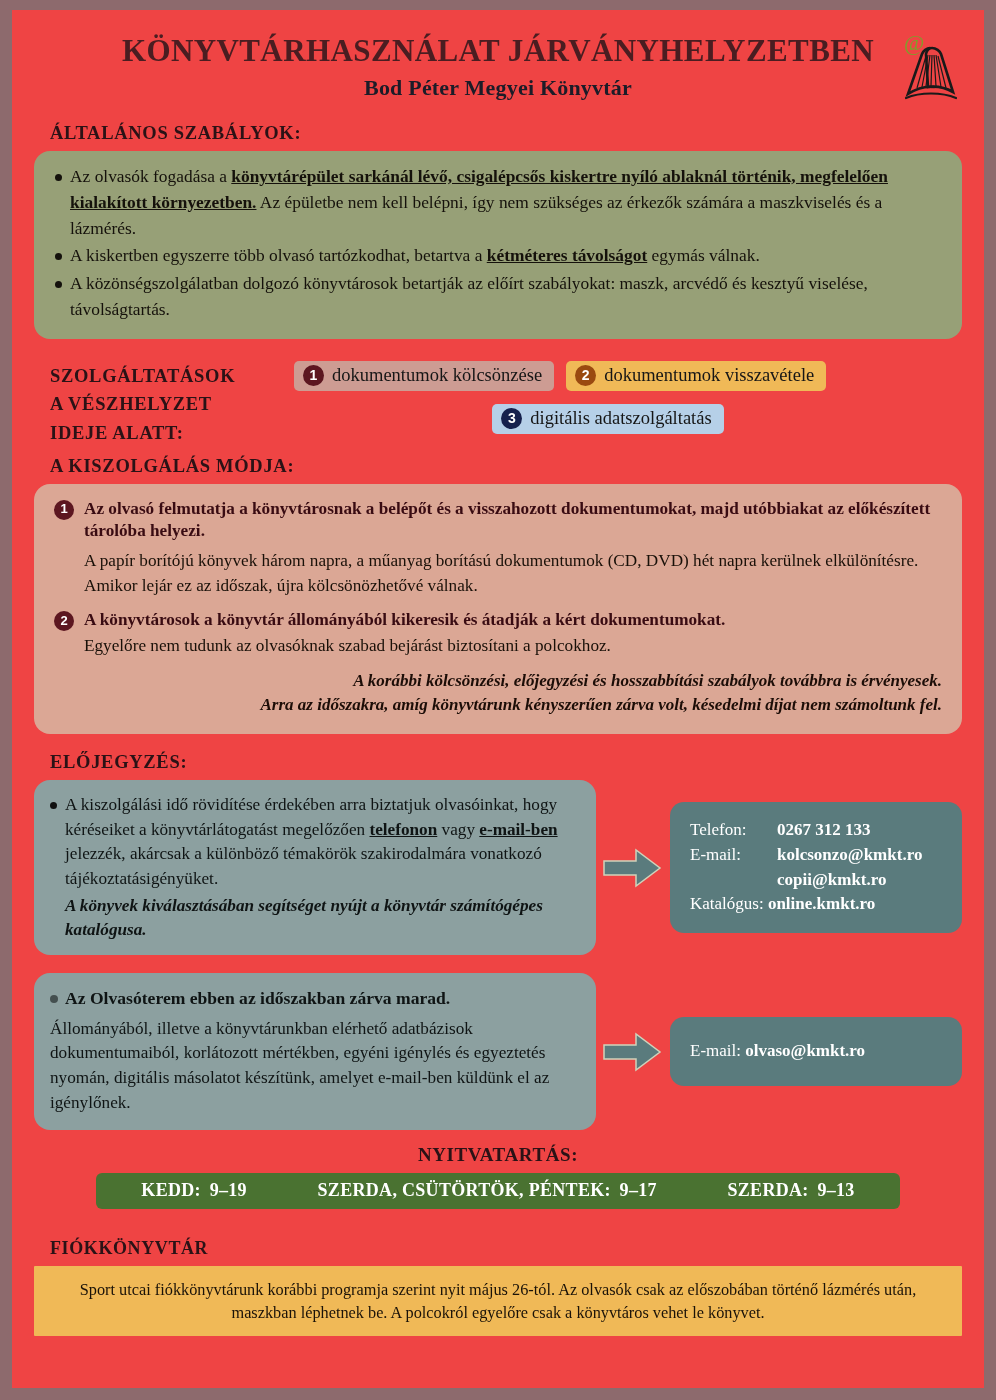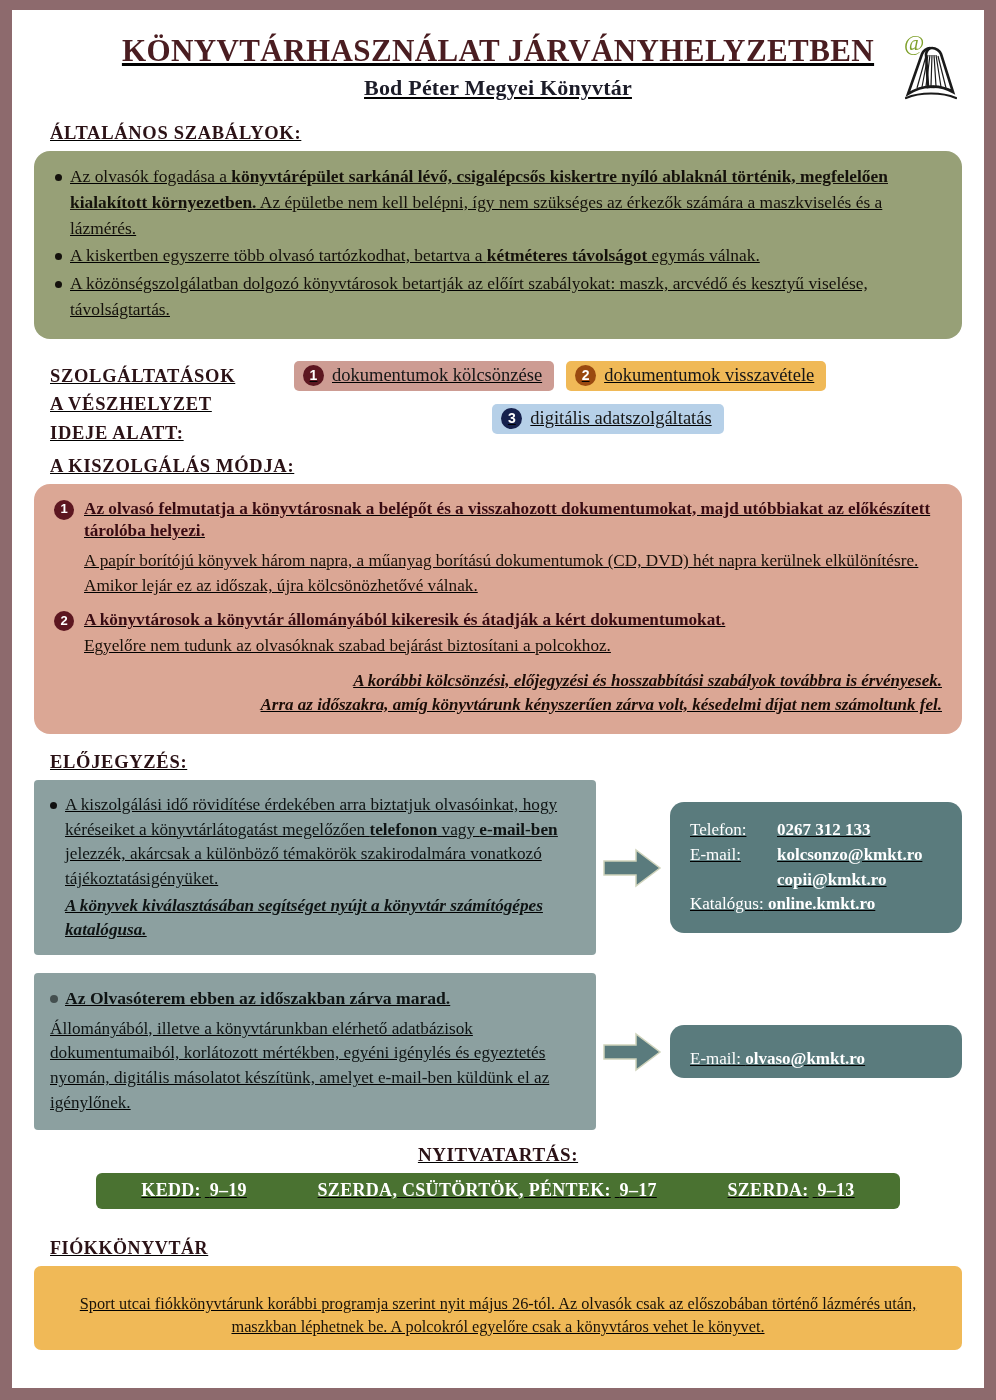--- a/index.html
+++ b/index.html
@@ -21,23 +21,22 @@
     width: 996px;
     height: 1400px;
     background: #8d6a6d;
     padding: 10px 12px 12px 12px;
   }
 
   .sheet {
     position: relative;
     width: 100%;
     height: 100%;
-    background: #ffffff;
+    background: #ef4444;
     padding: 18px 22px 14px 22px;
-    text-decoration: underline;
   }
 
   
   .header {
     position: relative;
     text-align: center;
     padding-top: 6px;
   }
   .title {
     font-size: 31px;
@@ -191,21 +190,21 @@
     display: flex;
     align-items: center;
     gap: 0;
   }
   .teal-block {
     background: #8ca0a0;
     color: #0f1414;
     padding: 13px 18px 14px 16px;
     font-size: 17.2px;
     line-height: 1.44;
-    border-radius: 4px;
+    border-radius: 16px;
   }
   .teal-block li {
     list-style: none;
     position: relative;
     padding-left: 15px;
   }
   .teal-block li::before {
     content: "";
     position: absolute;
     left: 0; top: 9px;
@@ -287,26 +286,26 @@
   
   .branch-head {
     font-size: 18px;
     font-weight: bold;
     color: #2b1216;
     letter-spacing: 0.6px;
     margin: 29px 0 7px 16px;
   }
   .branch-box {
     background: #f0b957;
-    border-radius: 7px;
+    border-radius: 1px;
     color: #1a1208;
     font-size: 16.3px;
     line-height: 1.45;
     text-align: center;
-    padding: 26px 18px 11px 18px;
+    padding: 12px 18px 11px 18px;
   }
 </style>
 </head>
 <body>
 
 <div class="poster">
   <div class="sheet">
 
     <div class="header">
       <div class="title">KÖNYVTÁRHASZNÁLAT JÁRVÁNYHELYZETBEN</div>
@@ -421,21 +420,21 @@
     <div class="row-flex" style="margin-top:18px;">
       <div class="teal-block" style="width:562px;">
         <div class="teal-head">Az Olvasóterem ebben az időszakban zárva marad.</div>
         <div>Állományából, illetve a könyvtárunkban elérhető adatbázisok dokumentumaiból, korlátozott mértékben, egyéni igénylés és egyeztetés nyomán, digitális másolatot készítünk, amelyet e-mail-ben küldünk el az igénylőnek.</div>
       </div>
       <div class="arrow">
         <svg viewBox="0 0 62 46" width="62" height="46">
           <path d="M2 16 L34 16 L34 5 L58 23 L34 41 L34 30 L2 30 Z" fill="#5a7b7d" stroke="#cfd3bb" stroke-width="1.5"></path>
         </svg>
       </div>
-      <div class="contact-box" style="width:292px;padding-top:22px;padding-bottom:6px;">
+      <div class="contact-box" style="width:292px;padding-top:22px;padding-bottom:23px;">
         <span class="lbl">E-mail:</span>
         <span class="val">olvaso@kmkt.ro</span>
       </div>
     </div>
 
     <div class="hours-title">NYITVATARTÁS:</div>
     <div class="hours-bar">
       <div>
         <span class="d">KEDD:</span>
         <span>9–19</span>

